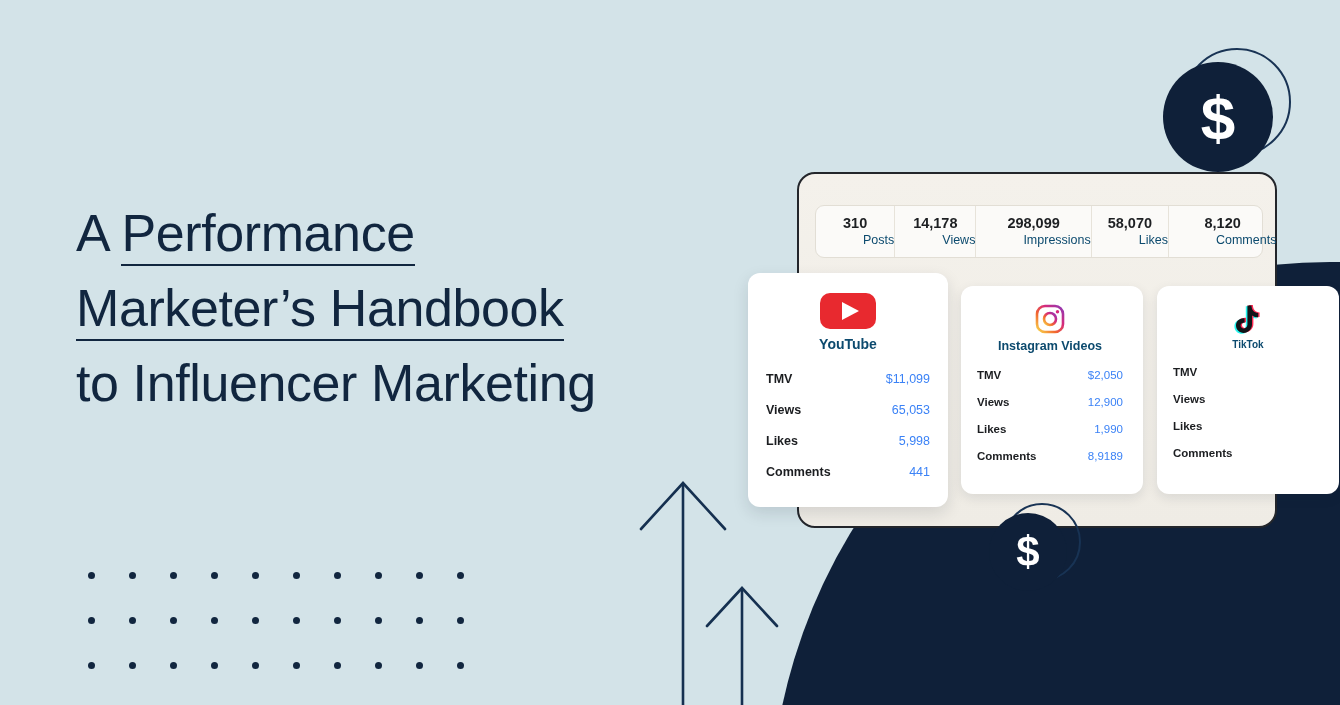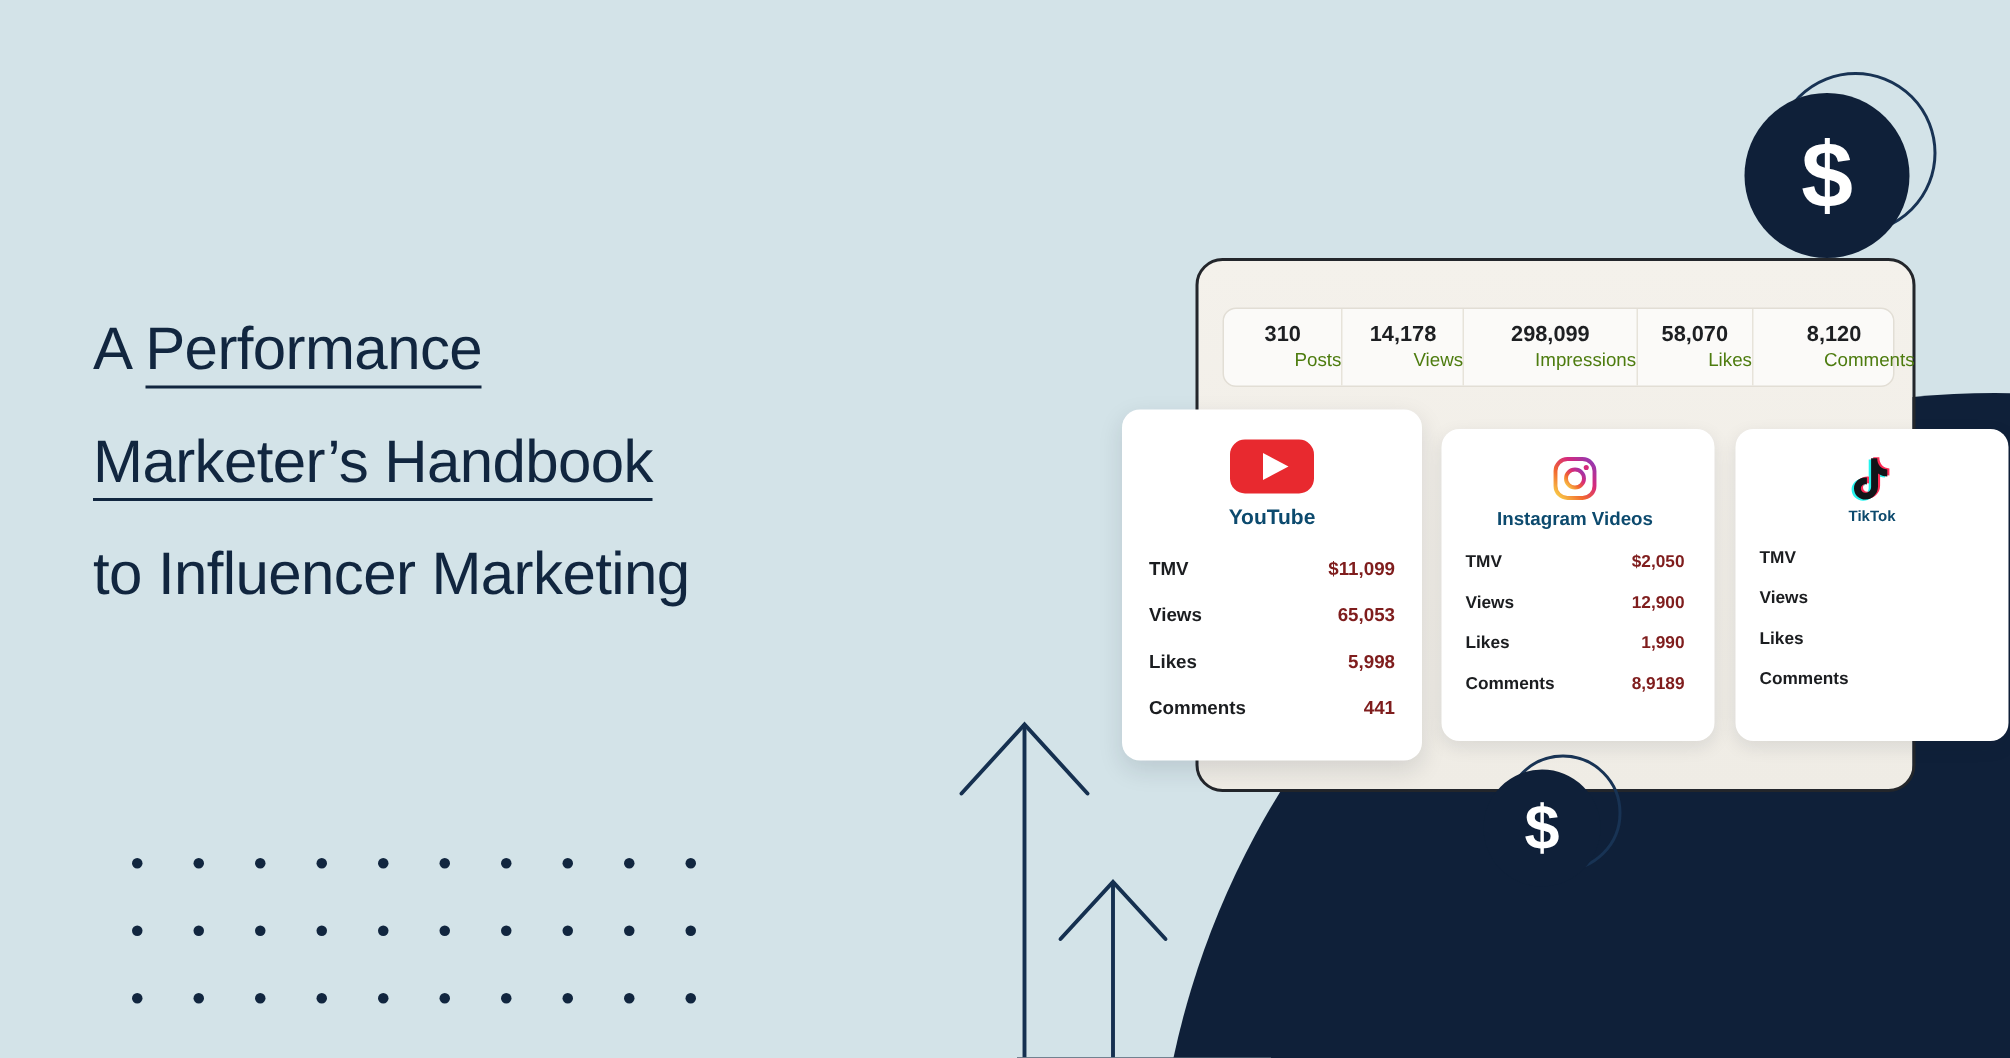--- a/index.html
+++ b/index.html
@@ -18,24 +18,24 @@
     width:1120px; height:1120px;
     border-radius:50%;
     background:#0f2039;
     left:770px; top:262px;
     z-index:1;
   }
 
   
   .headline{
     position:absolute;
-    left:62px; top:196px;
+    left:76px; top:196px;
     z-index:6;
     color:#11263f;
-    font-size:40px;
+    font-size:52px;
     line-height:75px;
     font-weight:400;
     letter-spacing:-0.4px;
     white-space:nowrap;
   }
   .headline .ul{
     border-bottom:2.5px solid #11263f;
     padding-bottom:2px;
   }
   .headline .ln{ display:block; }
@@ -78,21 +78,21 @@
     box-sizing:border-box;
   }
   .stat{
     flex:1;
     display:flex; flex-direction:column;
     align-items:center; justify-content:center;
     border-right:1px solid #e7e3da;
   }
   .stat:last-child{ border-right:none; }
   .stat .v{ font-size:14.5px; font-weight:bold; color:#1d1f22; line-height:17px; }
-  .stat .l{ font-size:12.5px; color:#4d7c0f; line-height:17px;padding-left:47px; }
+  .stat .l{ font-size:12.5px; color:#0c4a6e; line-height:17px;padding-left:47px; }
 
   
   .card{
     position:absolute;
     background:#ffffff;
     border-radius:12px;
     z-index:4;
     box-sizing:border-box;
   }
   .card .icon-wrap{
@@ -103,21 +103,21 @@
     text-align:center;
     font-weight:bold;
     color:#0c4a6e;
     margin-top:5px;
   }
   .card .rows{ margin-top:14px; }
   .row{
     display:flex; justify-content:space-between; align-items:center;
   }
   .row .k{ font-weight:bold; color:#1b1d20; }
-  .row .val{ font-weight:bold; color:#7f1d1d; }
+  .row .val{ font-weight:normal; color:#3b82f6; }
 
   
   #card-youtube{
     left:748px; top:273px; width:200px; height:234px;
     box-shadow:0 6px 16px rgba(20,30,50,.13);
     padding:14px 18px 0 18px;
   }
   #card-youtube .pname{ font-size:14px; }
   #card-youtube .rows{ margin-top:20px; }
   #card-youtube .row{ margin-bottom:17px; font-size:12.5px; }

